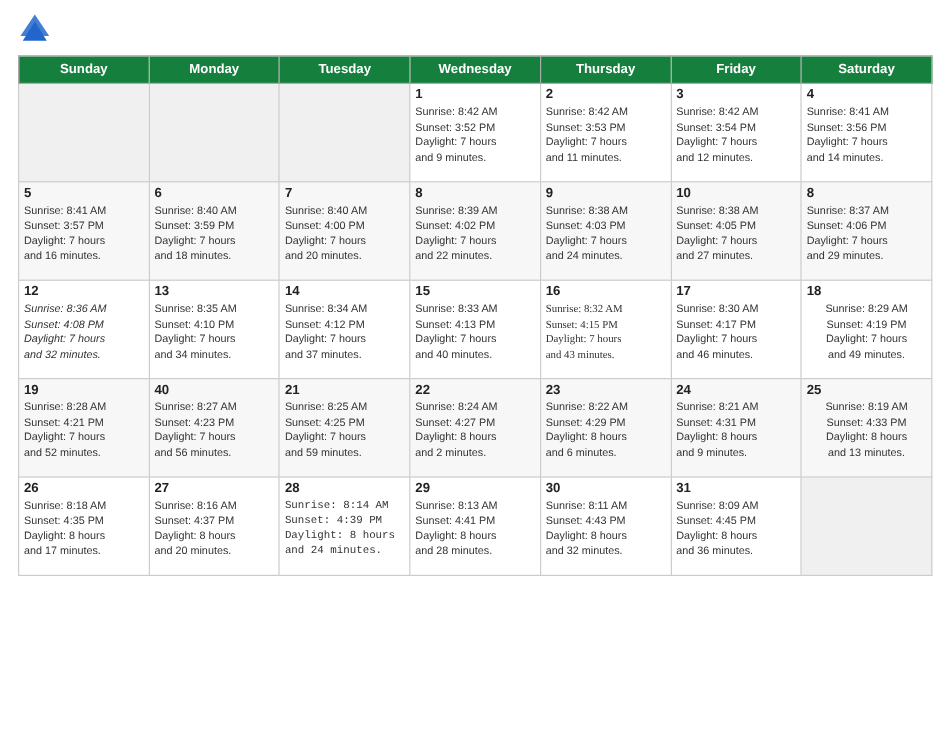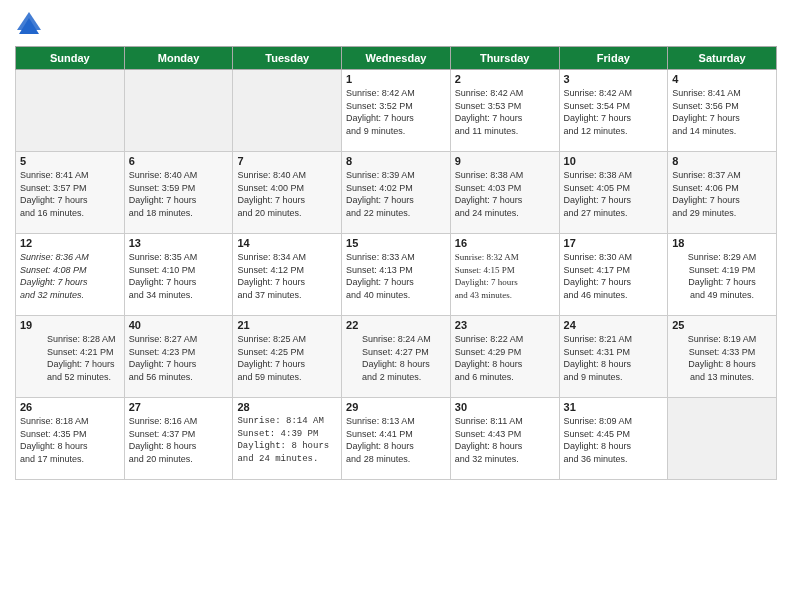--- a/index.html
+++ b/index.html
@@ -265,42 +265,42 @@
             <span class="day-number">18</span>
             <div class="day-info" style="white-space: pre-line; text-align: center;">Sunrise: 8:29 AM
 Sunset: 4:19 PM
 Daylight: 7 hours
 and 49 minutes.</div>
           </td>
         </tr>
         <tr>
           <td>
             <span class="day-number">19</span>
-            <div class="day-info" style="white-space: pre-line; margin-left: 27px;">Sunrise: 8:28 AM
+            <div class="day-info" style="white-space: pre-line;">Sunrise: 8:28 AM
 Sunset: 4:21 PM
 Daylight: 7 hours
 and 52 minutes.</div>
           </td>
           <td>
             <span class="day-number">40</span>
             <div class="day-info" style="white-space: pre-line;">Sunrise: 8:27 AM
 Sunset: 4:23 PM
 Daylight: 7 hours
 and 56 minutes.</div>
           </td>
           <td>
             <span class="day-number">21</span>
             <div class="day-info" style="white-space: pre-line;">Sunrise: 8:25 AM
 Sunset: 4:25 PM
 Daylight: 7 hours
 and 59 minutes.</div>
           </td>
           <td>
             <span class="day-number">22</span>
-            <div class="day-info" style="white-space: pre-line; margin-left: 16px;">Sunrise: 8:24 AM
+            <div class="day-info" style="white-space: pre-line;">Sunrise: 8:24 AM
 Sunset: 4:27 PM
 Daylight: 8 hours
 and 2 minutes.</div>
           </td>
           <td>
             <span class="day-number">23</span>
             <div class="day-info" style="white-space: pre-line;">Sunrise: 8:22 AM
 Sunset: 4:29 PM
 Daylight: 8 hours
 and 6 minutes.</div>

